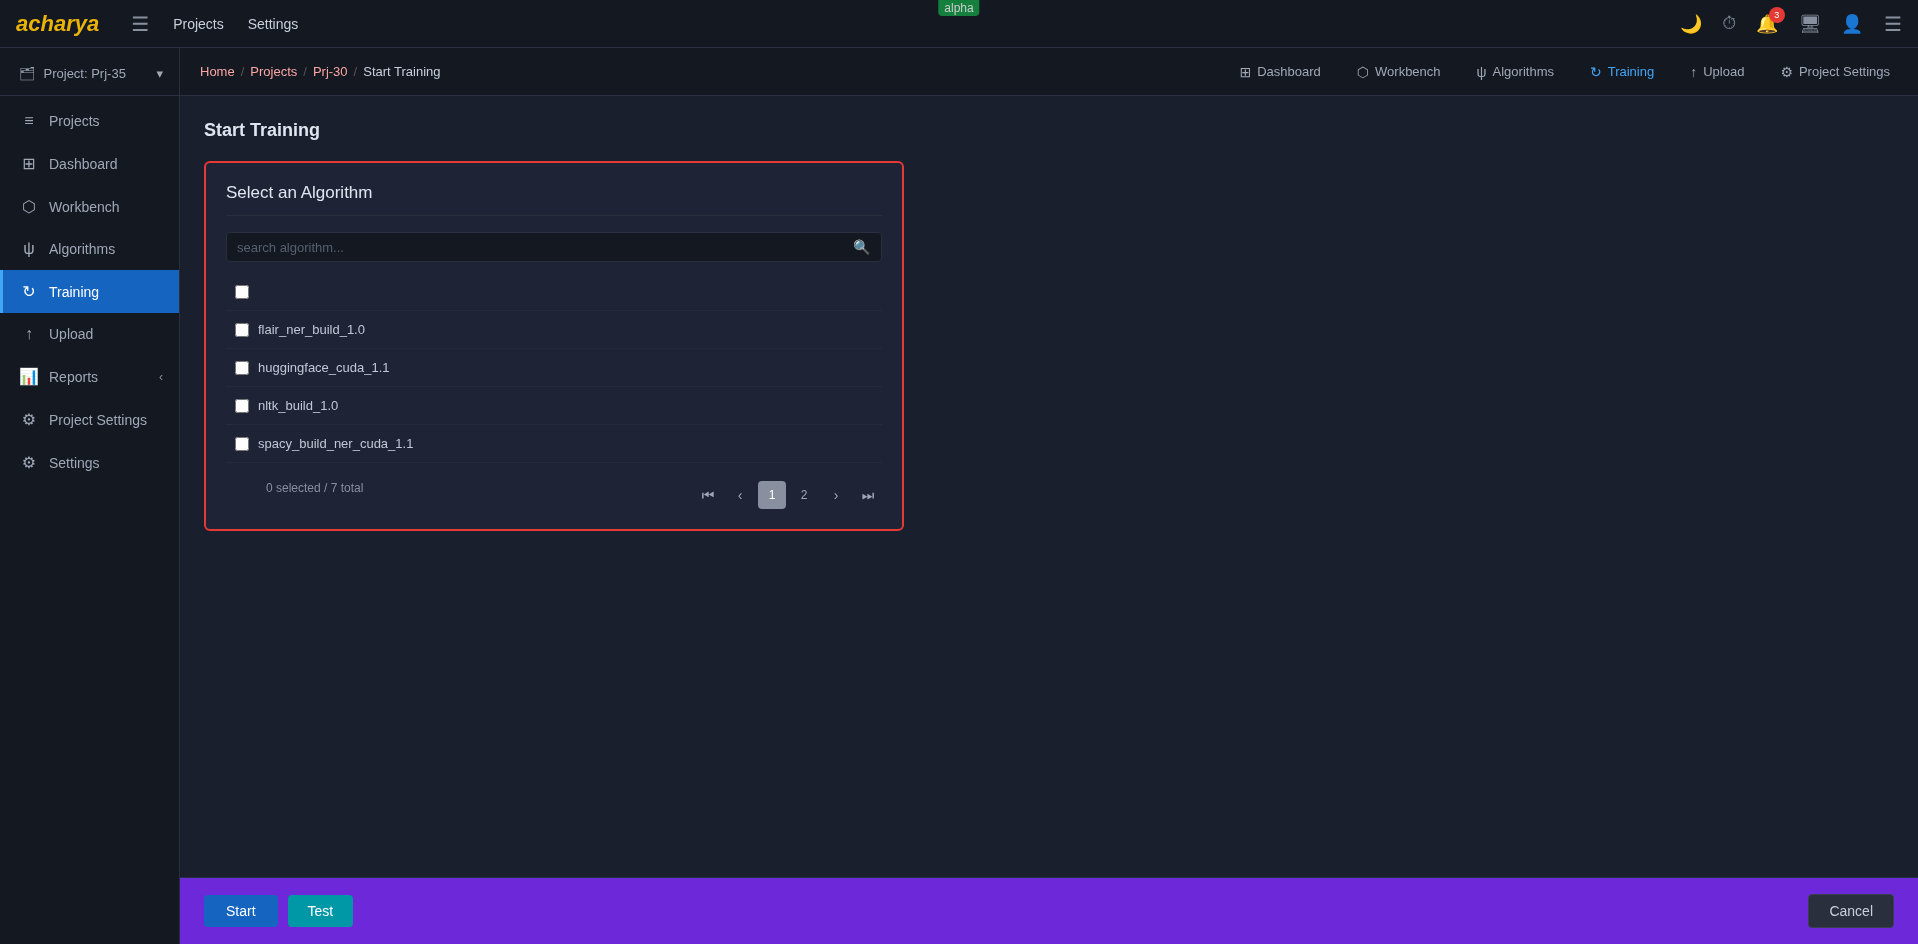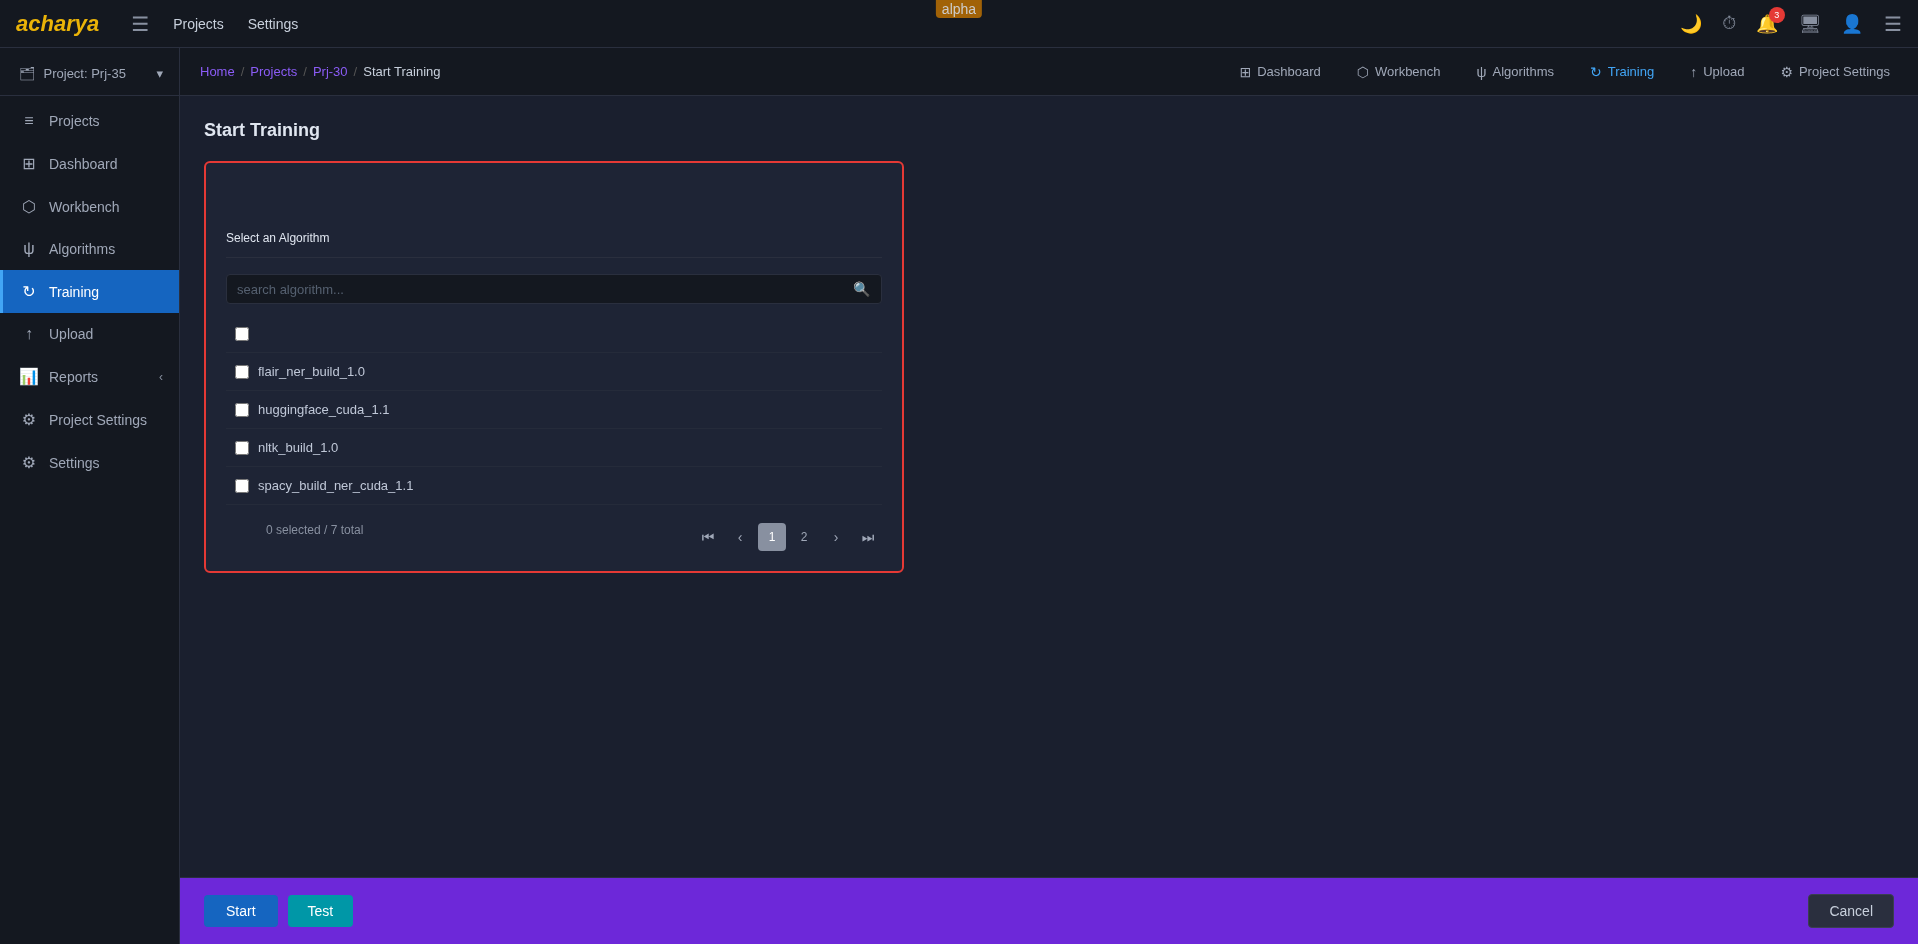--- a/index.html
+++ b/index.html
@@ -22,23 +22,23 @@
       font-size: 22px;
       font-weight: bold;
       font-style: italic;
       margin-right: 8px;
     }
     .alpha-badge {
       position: absolute;
       top: 0;
       left: 50%;
       transform: translateX(-50%);
-      background: #a16207;
+      background: #15803d;
       color: #ccc;
-      font-size: 14px;
+      font-size: 12px;
       padding: 1px 6px;
       border-radius: 0 0 4px 4px;
     }
     .top-nav-link {
       color: #c8d0dc;
       cursor: pointer;
       font-size: 14px;
     }
     .top-nav-icons {
       margin-left: auto;
@@ -133,21 +133,21 @@
       justify-content: space-between;
       flex-shrink: 0;
     }
     .breadcrumb {
       display: flex;
       align-items: center;
       gap: 6px;
       font-size: 13px;
       color: #8890a0;
     }
-    .breadcrumb .crumb-link { color: #8b5cf6; cursor: pointer; }
+    .breadcrumb .crumb-link { color: #fca5a5; cursor: pointer; }
     .breadcrumb .separator { color: #555; }
     .breadcrumb .current { color: #c8d0dc; }
     .sub-nav-actions {
       display: flex;
       align-items: center;
       gap: 20px;
     }
     .sub-nav-btn {
       display: flex;
       align-items: center;
@@ -178,26 +178,25 @@
 
     
     .algo-box {
       border: 2px solid #e53935;
       border-radius: 6px;
       background: #1e2435;
       width: 700px;
       padding: 20px;
     }
     .algo-box-title {
-      font-size: 12px;
+      font-size: 17px;
       color: #e0e6f0;
       margin-bottom: 16px;
       border-bottom: 1px solid #2a2f3e;
       padding-bottom: 12px;
-      margin-top: 48px;
     }
 
     .search-bar {
       display: flex;
       align-items: center;
       background: #141820;
       border: 1px solid #2a2f3e;
       border-radius: 4px;
       padding: 6px 10px;
       margin-bottom: 12px;

